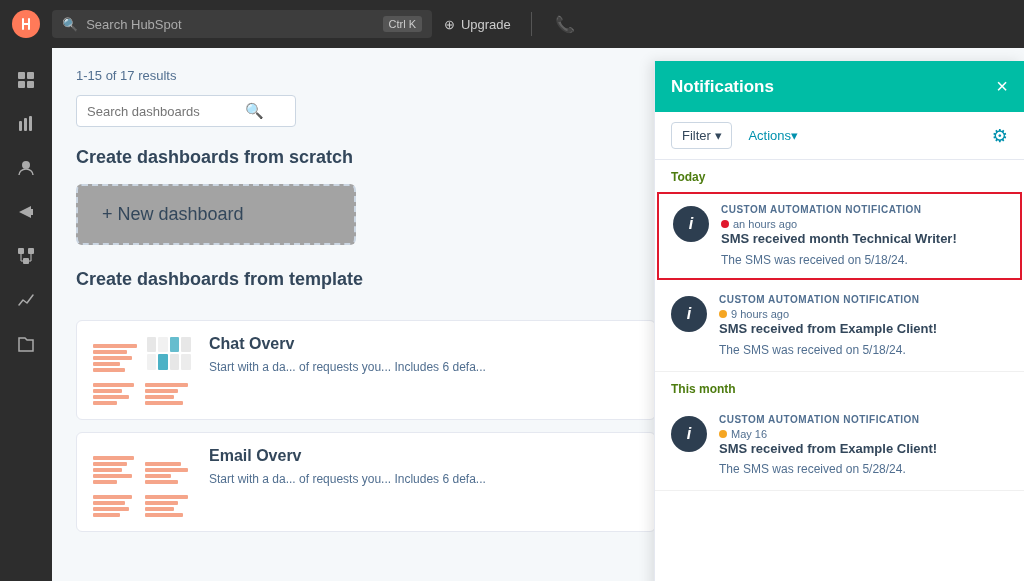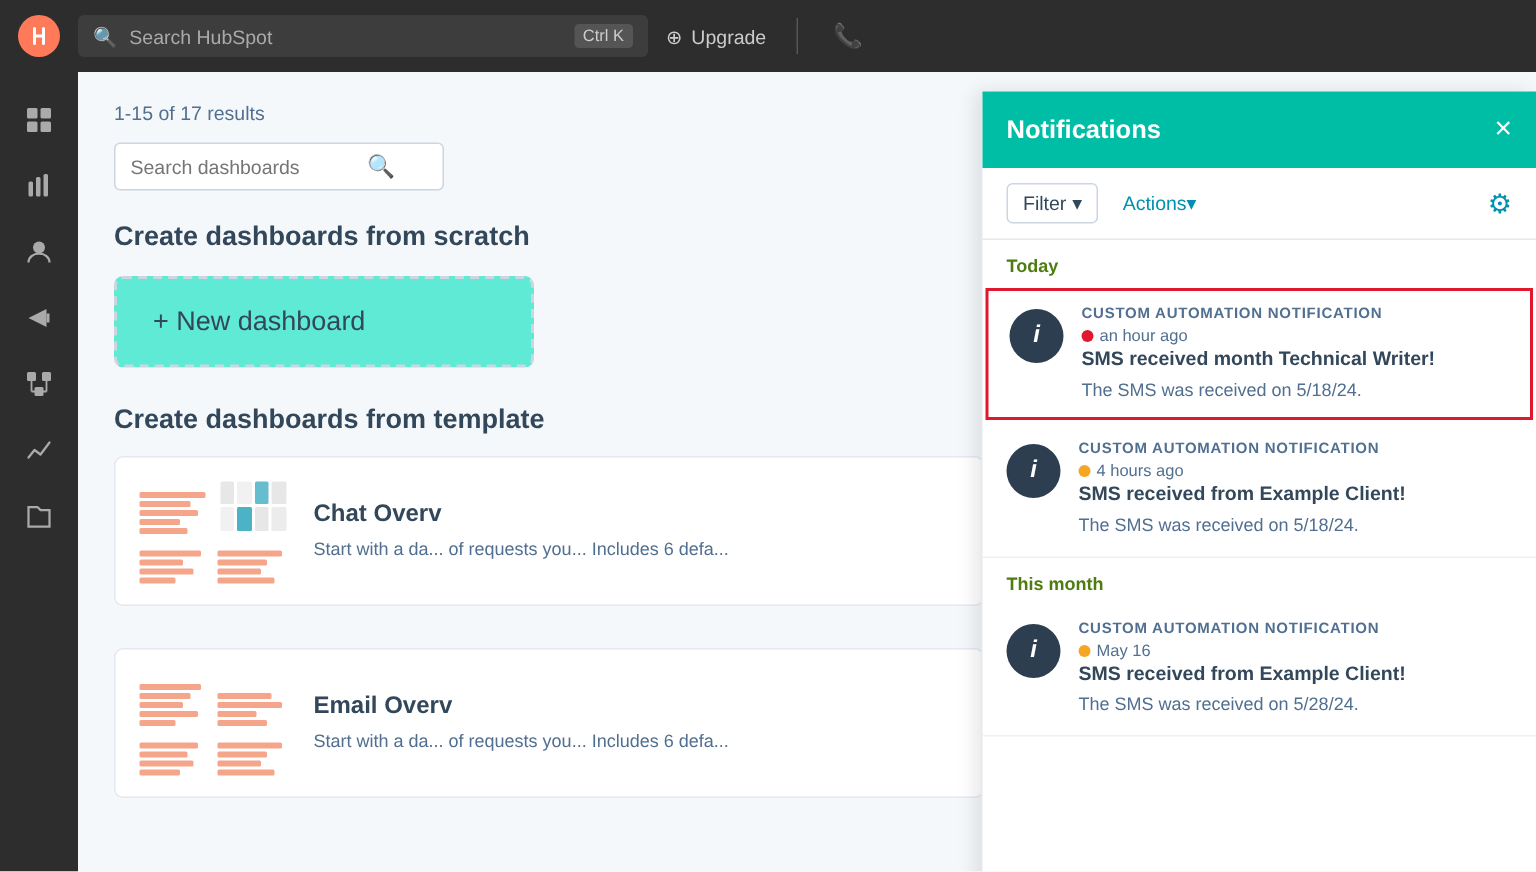--- a/index.html
+++ b/index.html
@@ -123,35 +123,35 @@
       align-items: center;
       gap: 8px;
       border: 2px dashed #cbd6e2;
       border-radius: 6px;
       padding: 18px 24px;
       font-size: 18px;
       font-weight: 500;
       color: #33475b;
       cursor: pointer;
       margin-bottom: 24px;
-      background: #5eead4;
+      background: #a3a3a3;
       width: 280px;
     }
 
-    .section-title2 { font-size: 18px; font-weight: 600; color: #33475b; margin-bottom: 14px; }
+    .section-title2 { font-size: 18px; font-weight: 600; color: #33475b; margin-bottom: 30px; }
 
     .template-card {
       display: flex;
-      align-items: center;
+      align-items: flex-start;
       gap: 16px;
       background: #fff;
       border: 1px solid #e5e8f0;
       border-radius: 6px;
       padding: 14px 16px;
-      margin-bottom: 28px;
+      margin-bottom: 12px;
       width: 580px;
     }
 
     .template-preview {
       width: 100px;
       height: 70px;
       flex-shrink: 0;
       display: grid;
       grid-template-columns: 1fr 1fr;
       gap: 3px;
@@ -482,38 +482,38 @@
 
         <div class="notif-item highlighted">
           <div class="notif-avatar">
             <span style="font-style:italic;font-weight:bold;">i</span>
           </div>
           <div class="notif-content">
             <div class="notif-top-row">
               <div class="notif-type">CUSTOM AUTOMATION NOTIFICATION</div>
               <div class="notif-time">
                 <div class="dot-red"></div>
-                <span>an hour ago</span>
+                <span>an hours ago</span>
               </div>
             </div>
             <div class="notif-subject">SMS received month Technical Writer!</div>
             <div class="notif-body-text">The SMS was received on 5/18/24.</div>
           </div>
         </div>
 
         <div class="notif-item">
           <div class="notif-avatar">
             <span style="font-style:italic;font-weight:bold;">i</span>
           </div>
           <div class="notif-content">
             <div class="notif-top-row">
               <div class="notif-type">CUSTOM AUTOMATION NOTIFICATION</div>
               <div class="notif-time">
                 <div class="dot-orange"></div>
-                <span>4 hours ago</span>
+                <span>9 hours ago</span>
               </div>
             </div>
             <div class="notif-subject">SMS received from Example Client!</div>
             <div class="notif-body-text">The SMS was received on 5/18/24.</div>
           </div>
         </div>
 
         <div class="date-group-label">This month</div>
 
         <div class="notif-item">

